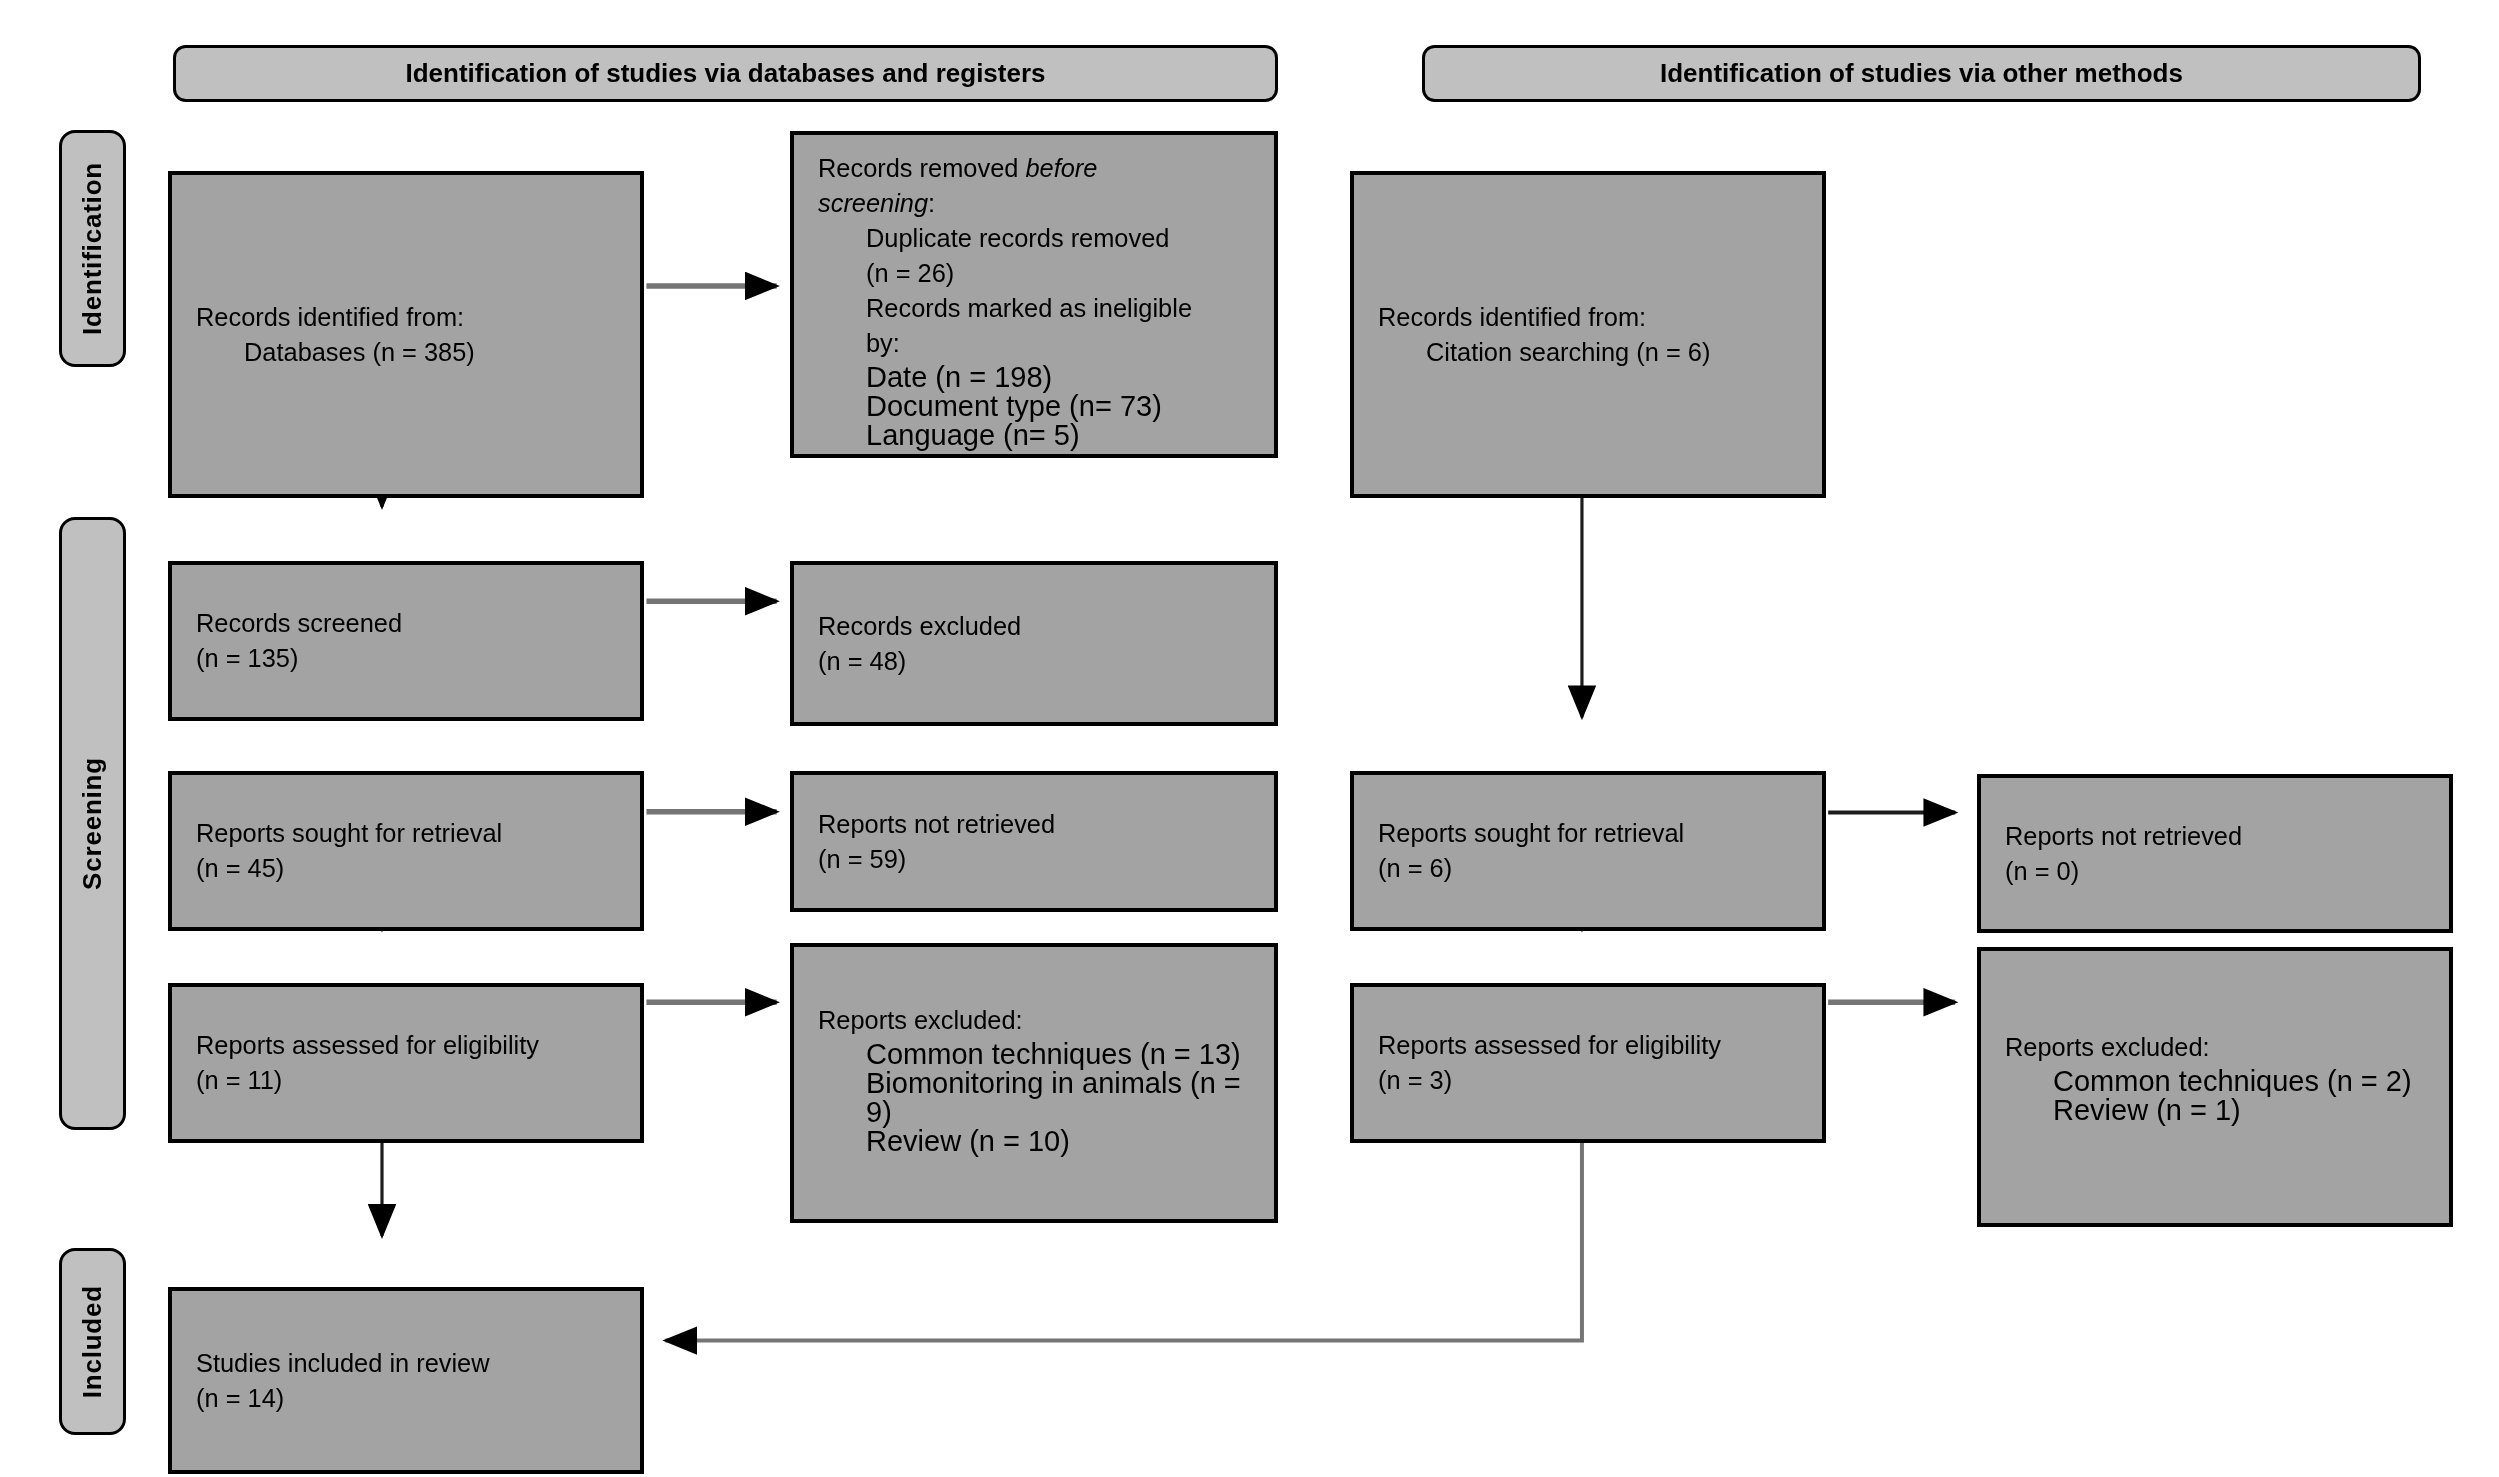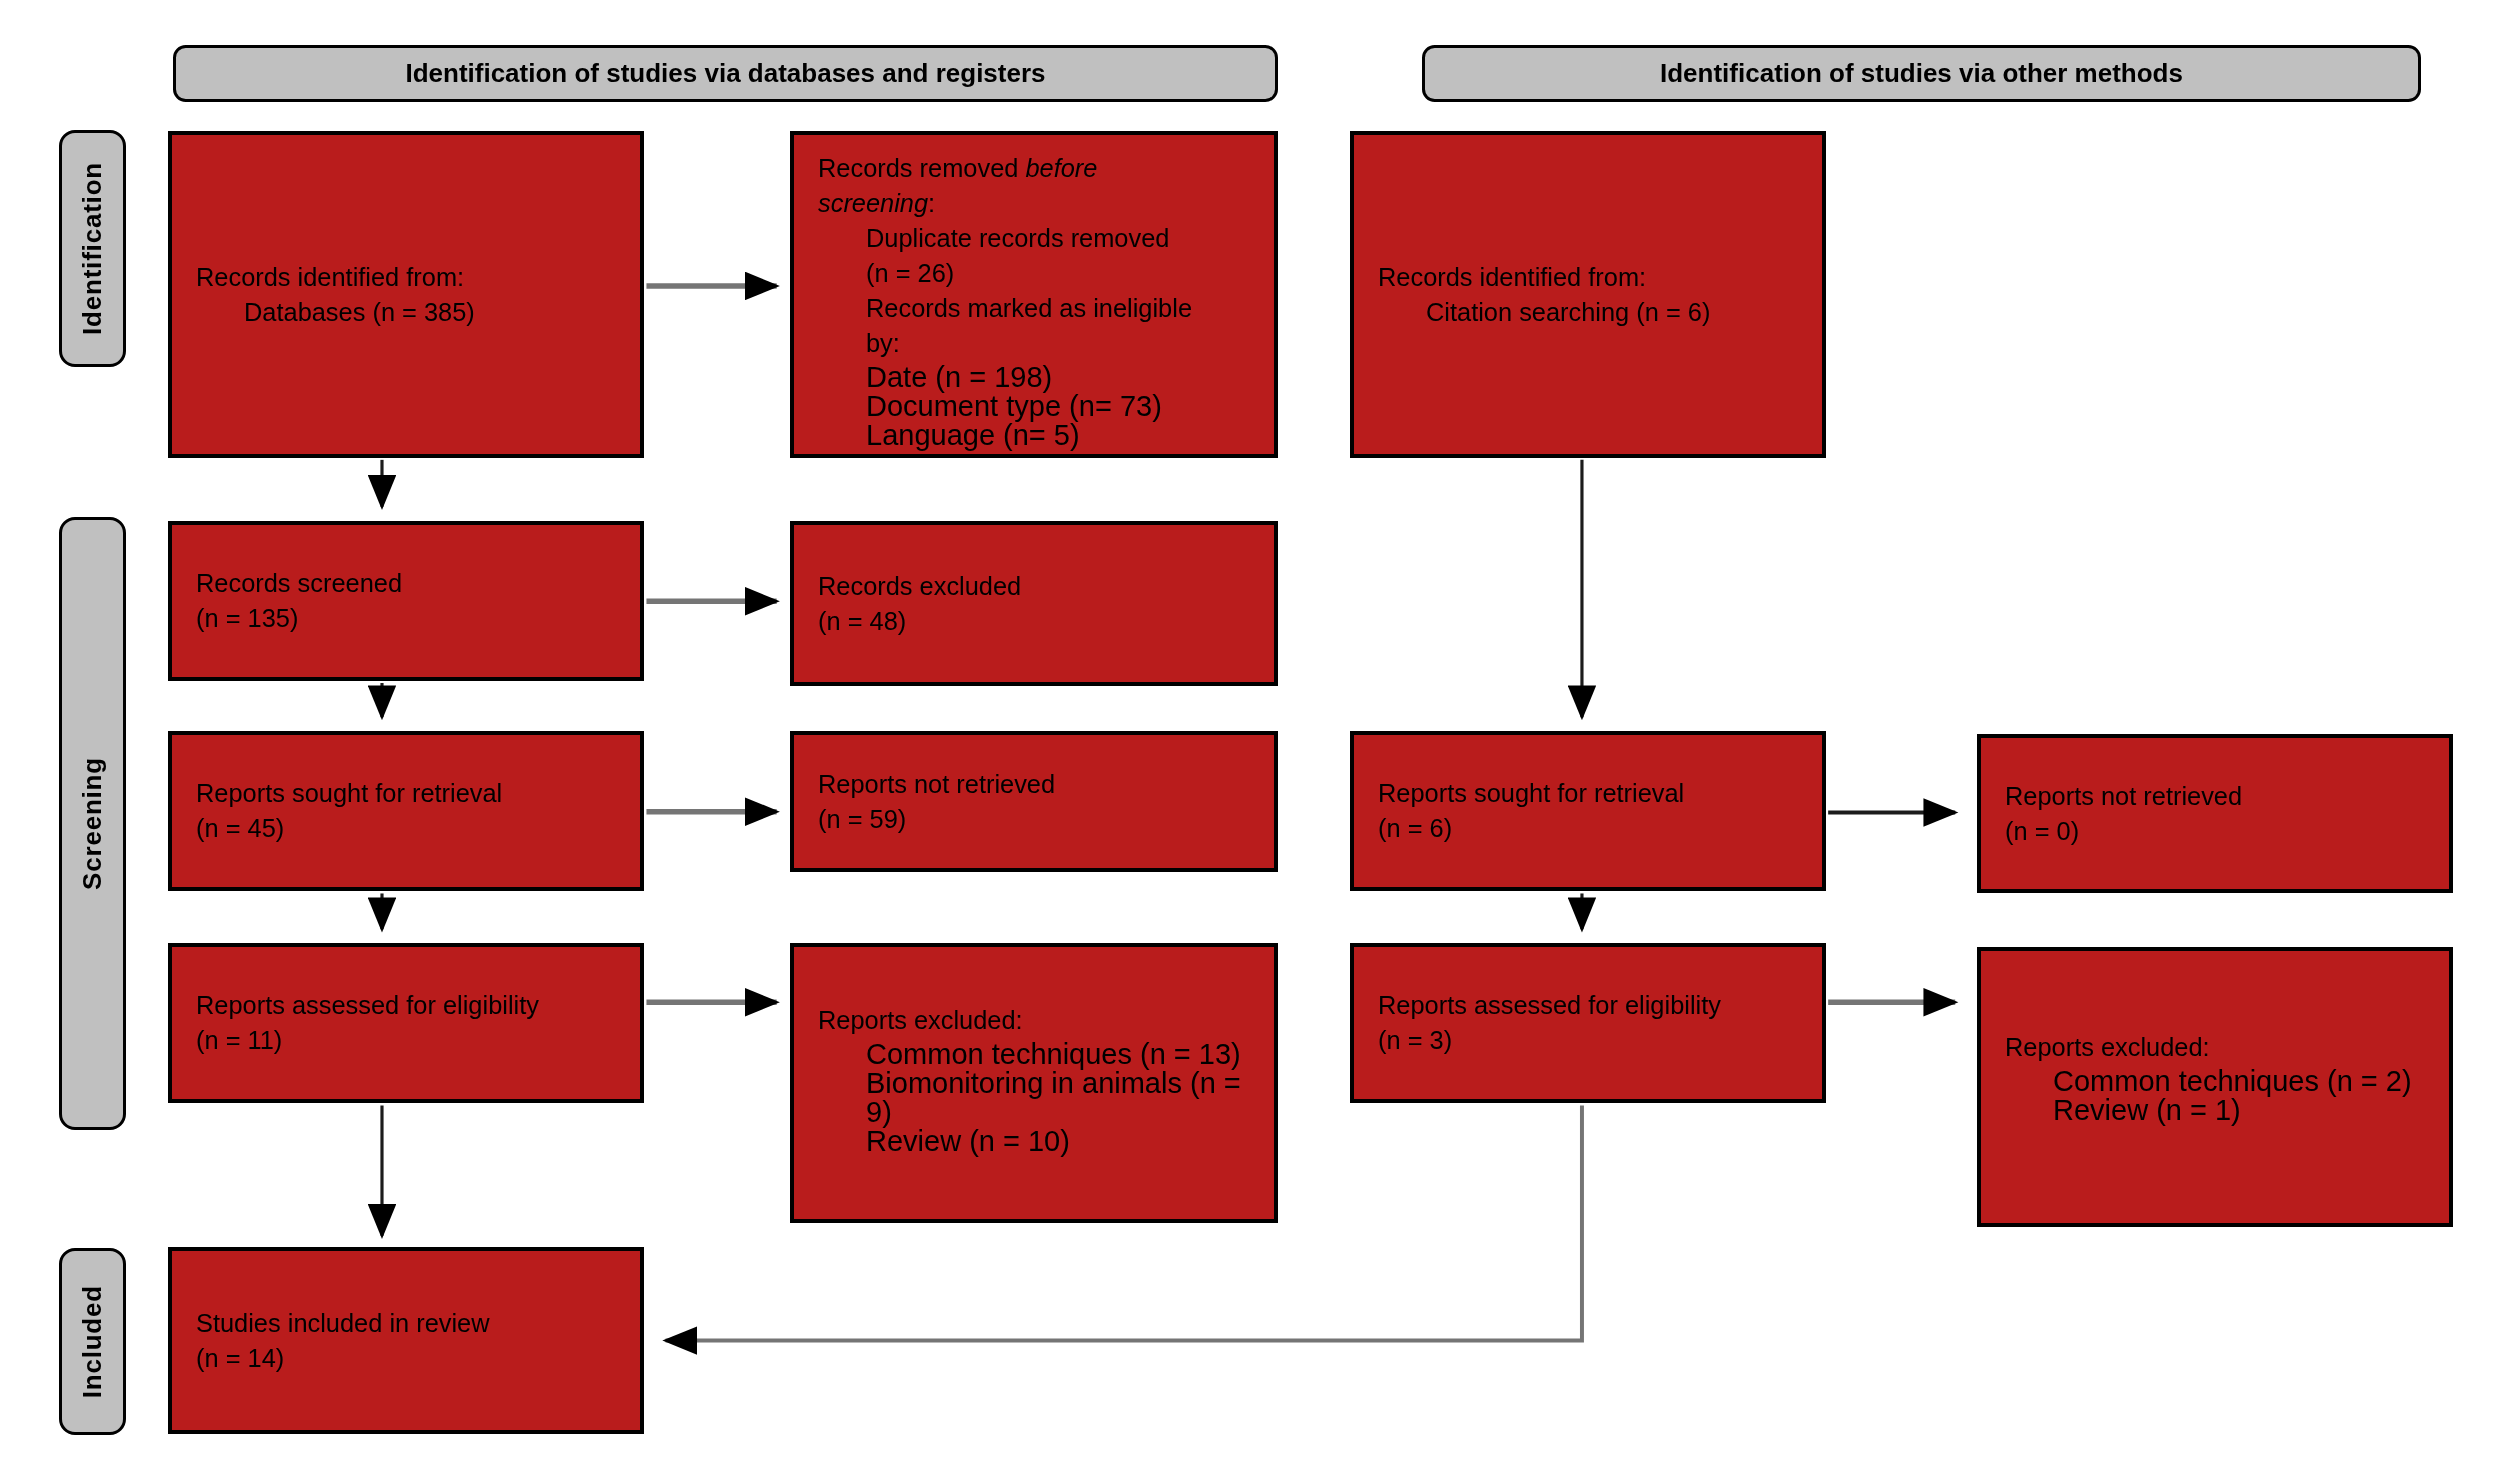--- a/index.html
+++ b/index.html
@@ -32,27 +32,27 @@
   .stage span{
     writing-mode:vertical-rl;
     transform:rotate(180deg);
     font-size:26px;font-weight:bold;
     letter-spacing:0.8px;
     white-space:nowrap;
   }
   
   .box{
     position:absolute;
-    background:#b91c1c;
+    background:#a3a3a3;
     border:4.8px solid #000;
     box-sizing:border-box;
     font-size:25.4px;line-height:35px;
     padding:11px 27px 11px 24px;
   }
-  .box.center-v{display:flex;flex-direction:column;justify-content:center;}
+  .box.center-v{display:flex;flex-direction:column;justify-content:center;margin-top:40px;}
   .box .tline{display:block;}
   .box .ind{padding-left:48px;}
   .box .small{font-size:29px;line-height:29px;}
   .box .gap-top{margin-top:1.6px;}
   .pad-top-70{padding-top:56px;}
   .pad-top-100{padding-top:79px;}
   
   #arrows{position:absolute;left:0;top:0;}
 </style>
 </head>

